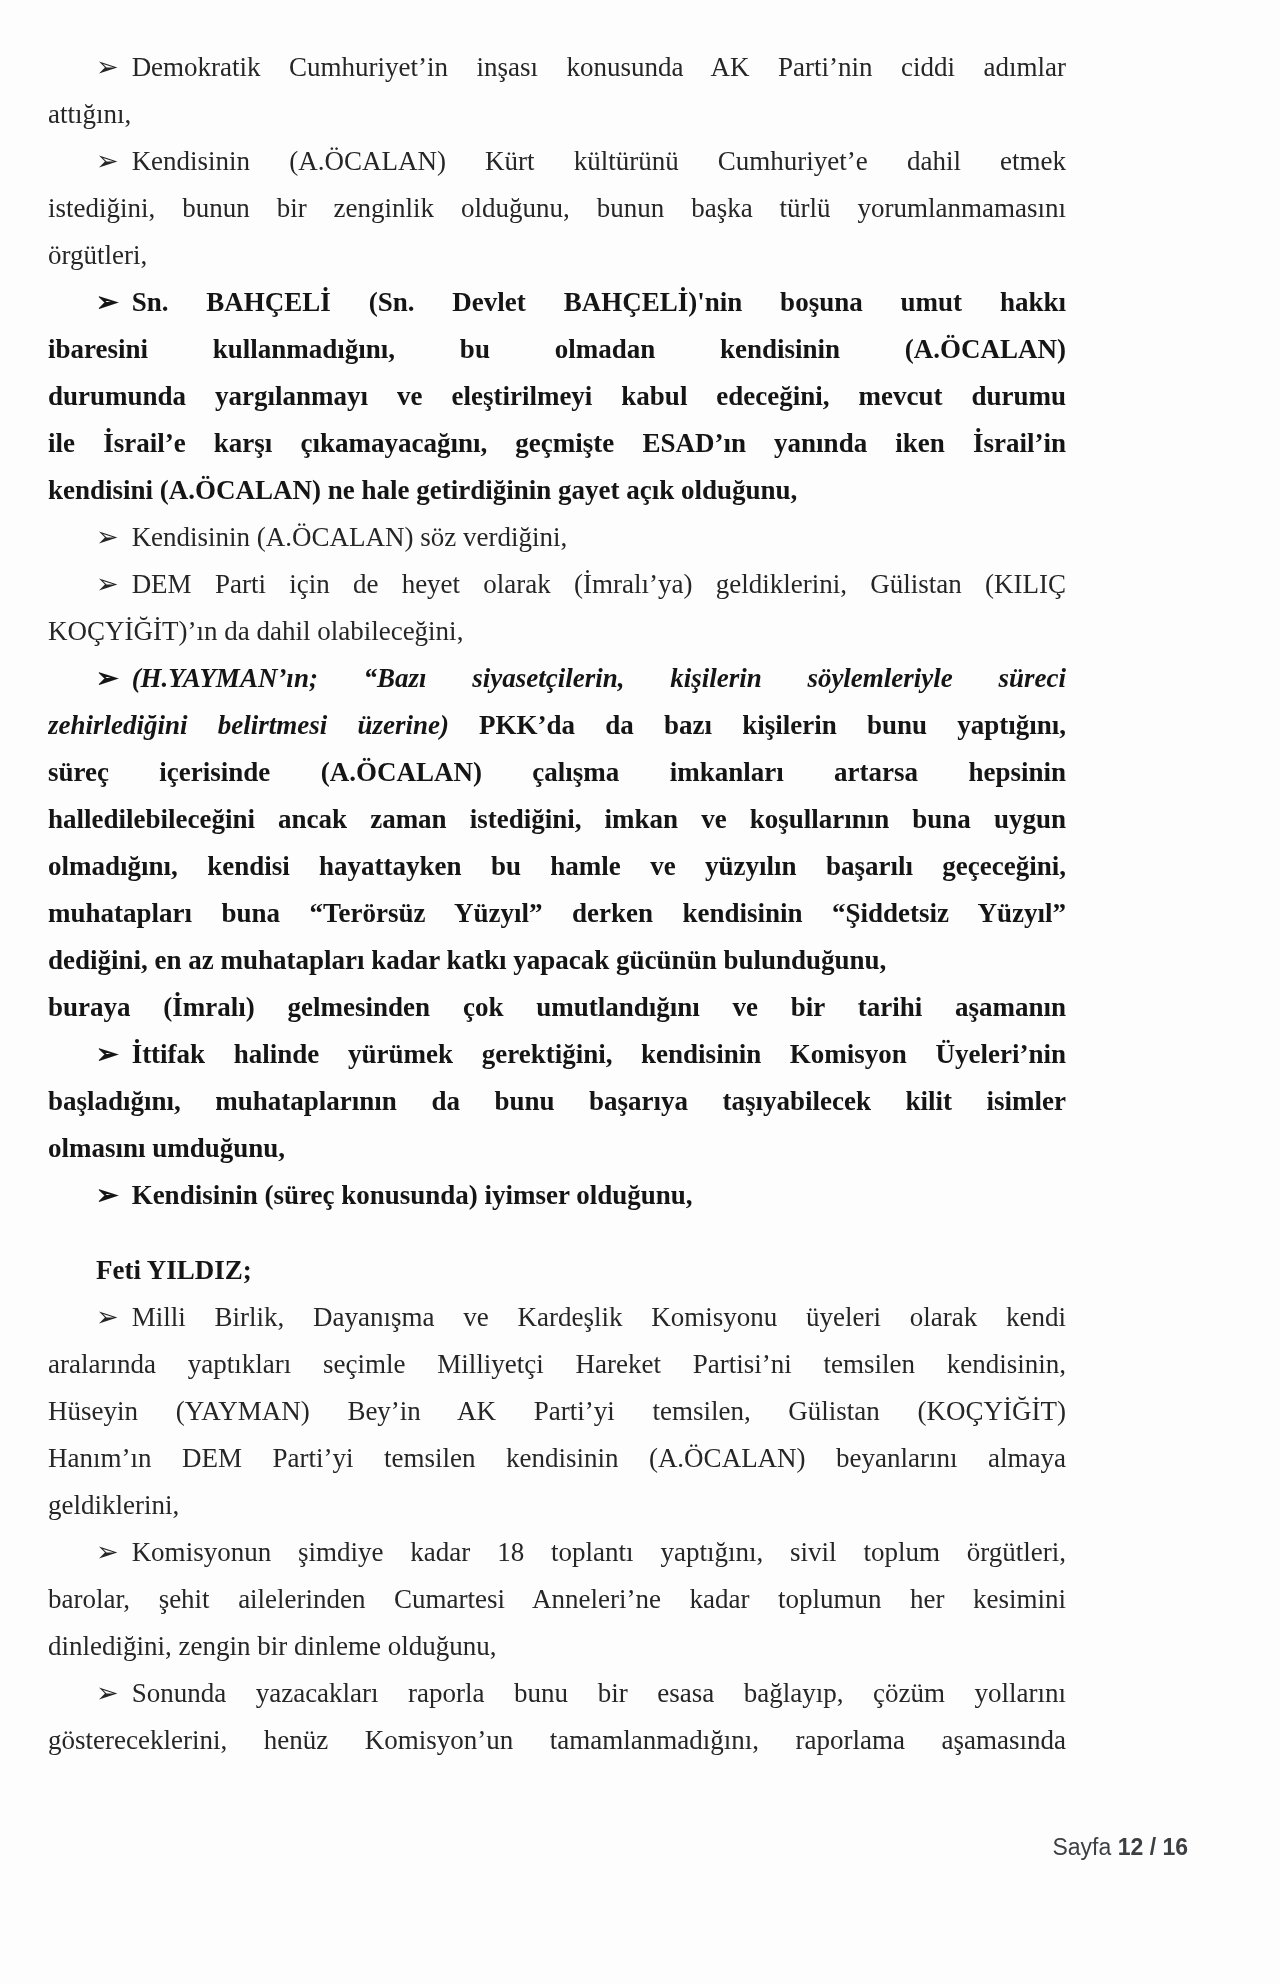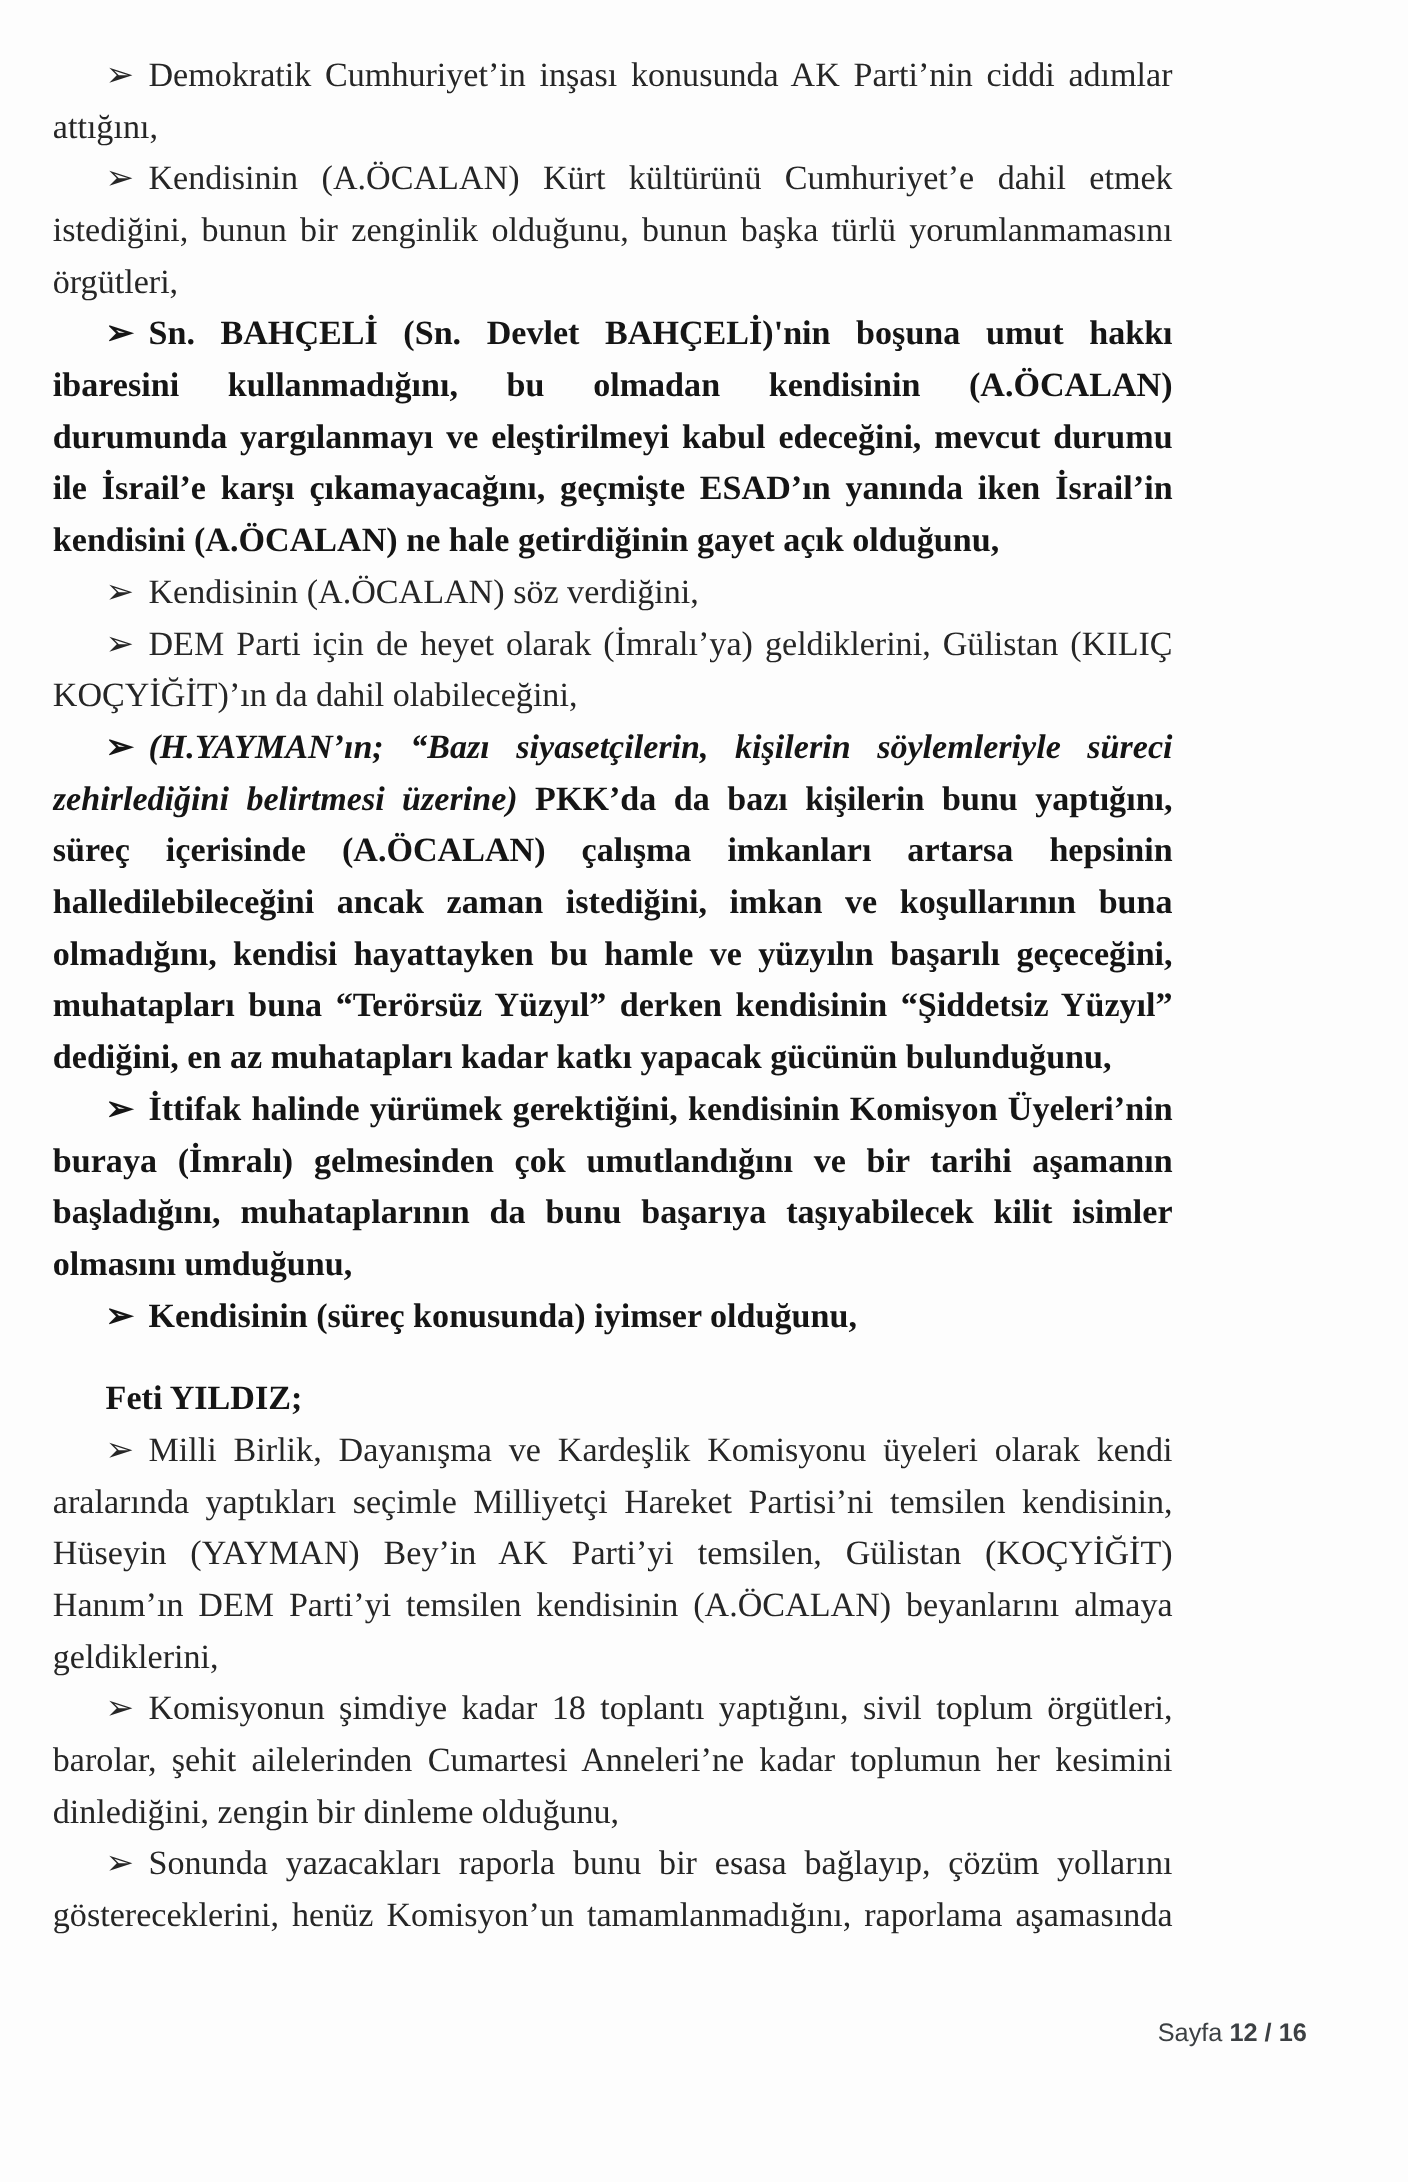--- a/index.html
+++ b/index.html
@@ -8,21 +8,21 @@
     width:1280px; height:1984px;
     background:#fdfdfd;
     overflow:hidden;
     font-family:"Liberation Serif", serif;
   }
   #doc {
     position:absolute;
     left:48px; top:44px;
     width:1018px;
     color:#262626;
-    font-size:31px;
+    font-size:27px;
   }
   .ln {
     height:47px;
     line-height:47px;
     overflow:hidden;
   }
   .ln.j { text-align:justify; }
   .ln.j::after { content:""; display:inline-block; width:100%; height:0; }
   .ln.ind { text-indent:48px; }
   .b { font-weight:bold; color:#151515; }
@@ -56,22 +56,22 @@
       <div class="ln ind"><span class="blt">➢</span><span>Kendisinin (A.ÖCALAN) söz verdiğini,</span></div>
       <div class="ln j ind"><span class="blt">➢</span><span>DEM Parti için de heyet olarak (İmralı’ya) geldiklerini, Gülistan (KILIÇ</span></div>
       <div class="ln"><span>KOÇYİĞİT)’ın da dahil olabileceğini,</span></div>
       <div class="ln b j ind"><span class="blt">➢</span><span class="it">(H.YAYMAN’ın; “Bazı siyasetçilerin, kişilerin söylemleriyle süreci</span></div>
       <div class="ln b j"><span class="it">zehirlediğini belirtmesi üzerine)</span><span> PKK’da da bazı kişilerin bunu yaptığını,</span></div>
       <div class="ln b j"><span>süreç içerisinde (A.ÖCALAN) çalışma imkanları artarsa hepsinin</span></div>
       <div class="ln b j"><span>halledilebileceğini ancak zaman istediğini, imkan ve koşullarının buna uygun</span></div>
       <div class="ln b j"><span>olmadığını, kendisi hayattayken bu hamle ve yüzyılın başarılı geçeceğini,</span></div>
       <div class="ln b j"><span>muhatapları buna “Terörsüz Yüzyıl” derken kendisinin “Şiddetsiz Yüzyıl”</span></div>
       <div class="ln b"><span>dediğini, en az muhatapları kadar katkı yapacak gücünün bulunduğunu,</span></div>
+      <div class="ln b j"><span>buraya (İmralı) gelmesinden çok umutlandığını ve bir tarihi aşamanın</span></div>
       <div class="ln b j ind"><span class="blt">➢</span><span>İttifak halinde yürümek gerektiğini, kendisinin Komisyon Üyeleri’nin</span></div>
-      <div class="ln b j"><span>buraya (İmralı) gelmesinden çok umutlandığını ve bir tarihi aşamanın</span></div>
       <div class="ln b j"><span>başladığını, muhataplarının da bunu başarıya taşıyabilecek kilit isimler</span></div>
       <div class="ln b"><span>olmasını umduğunu,</span></div>
       <div class="ln b ind"><span class="blt">➢</span><span>Kendisinin (süreç konusunda) iyimser olduğunu,</span></div>
       <div class="ln b ind hd"><span>Feti YILDIZ;</span></div>
       <div class="ln j ind"><span class="blt">➢</span><span>Milli Birlik, Dayanışma ve Kardeşlik Komisyonu üyeleri olarak kendi</span></div>
       <div class="ln j"><span>aralarında yaptıkları seçimle Milliyetçi Hareket Partisi’ni temsilen kendisinin,</span></div>
       <div class="ln j"><span>Hüseyin (YAYMAN) Bey’in AK Parti’yi temsilen, Gülistan (KOÇYİĞİT)</span></div>
       <div class="ln j"><span>Hanım’ın DEM Parti’yi temsilen kendisinin (A.ÖCALAN) beyanlarını almaya</span></div>
       <div class="ln"><span>geldiklerini,</span></div>
       <div class="ln j ind"><span class="blt">➢</span><span>Komisyonun şimdiye kadar 18 toplantı yaptığını, sivil toplum örgütleri,</span></div>

